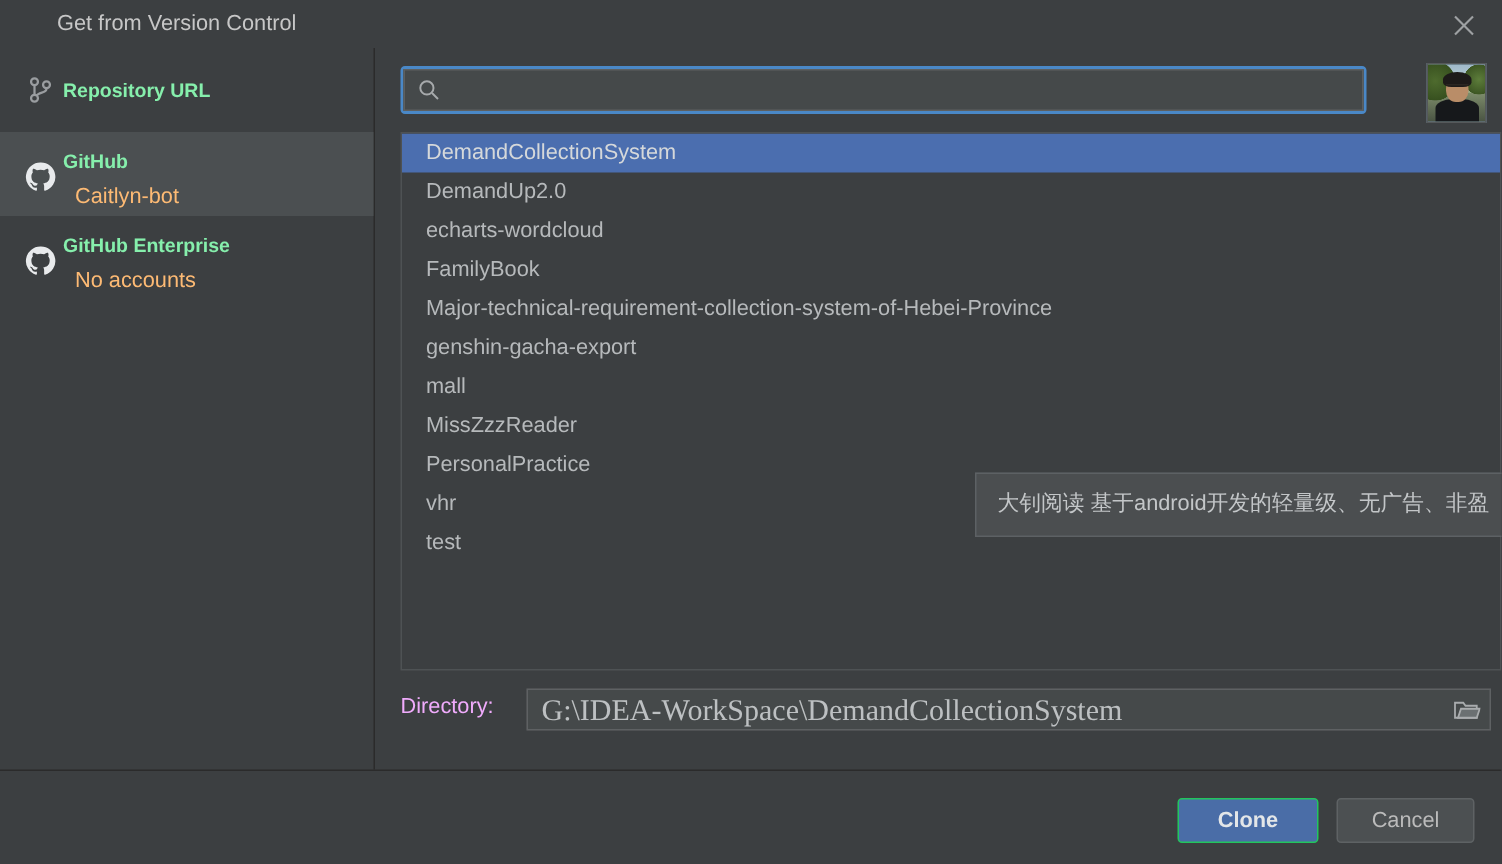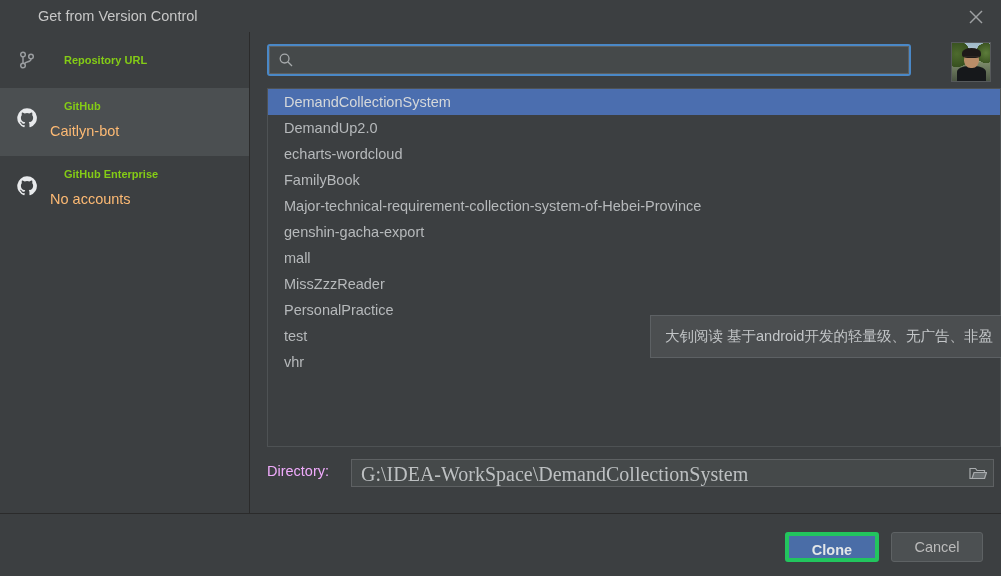--- a/index.html
+++ b/index.html
@@ -86,38 +86,38 @@
     border-right: 1px solid #2b2b2b;
     box-sizing: border-box;
   }
   .side-item {
     position: relative;
     box-sizing: border-box;
     padding: 0 0 0 16px;
     cursor: default;
   }
   .side-item.one-line { height: 56px; }
-  .side-item.two-line { height: 68px; padding-left: 36px; }
+  .side-item.two-line { height: 56px; padding-left: 36px; }
   .side-item.selected { background: #4b4f51; }
   .side-icon {
     position: absolute;
     left: 16px; top: 50%;
     transform: translateY(-50%);
     width: 22px; height: 22px;
   }
   .side-item.two-line .side-icon {
     top: 19px;
     transform: none;
   }
   .side-label {
     position: absolute;
-    left: 64px;
-    font-size: 11px;
+    left: 42px;
+    font-size: 13px;
     font-weight: bold;
-    color: #84cc16;
+    color: #86efac;
     white-space: nowrap;
   }
   .side-item.one-line .side-label { top: 50%; transform: translateY(-50%); }
   .side-item.two-line .side-label { top: 12px; }
   .side-sub {
     position: absolute;
     left: 50px; top: 35px;
     font-size: 14.5px;
     color: #fdba74;
     white-space: nowrap;
@@ -249,21 +249,21 @@
     font-family: "Liberation Sans", sans-serif;
     font-size: 14.5px;
     cursor: default;
     text-align: center;
     line-height: 28px;
   }
   .btn-clone {
     left: 785px;
     width: 94px;
     background: #4a6da7;
-    border: 4px solid #22c55e;
+    border: 1px solid #22c55e;
     color: #e3e6e8;
     font-weight: bold;
   }
   .btn-cancel {
     left: 891px;
     width: 92px;
     background: #4c5052;
     border: 1px solid #5e6264;
     color: #bbbbbb;
   }
@@ -403,22 +403,22 @@
     <div class="repo-list">
       <div class="repo-row selected">DemandCollectionSystem</div>
       <div class="repo-row">DemandUp2.0</div>
       <div class="repo-row">echarts-wordcloud</div>
       <div class="repo-row">FamilyBook</div>
       <div class="repo-row">Major-technical-requirement-collection-system-of-Hebei-Province</div>
       <div class="repo-row">genshin-gacha-export</div>
       <div class="repo-row">mall</div>
       <div class="repo-row">MissZzzReader</div>
       <div class="repo-row">PersonalPractice</div>
+      <div class="repo-row">vhr</div>
       <div class="repo-row">test</div>
-      <div class="repo-row">vhr</div>
     </div>
 
     <div class="dir-row">
       <span class="dir-label">Directory:</span>
       <div class="dir-field">
         <input class="dir-input" type="text" value="G:\IDEA-WorkSpace\DemandCollectionSystem" style="">
         <span class="dir-browse">
           <svg width="18" height="15" viewBox="0 0 18 15">
             <path d="M1 2.5 L6.5 2.5 L8 4.5 L15.5 4.5 L15.5 12.5 L3 12.5 L1 12.5 Z" fill="none" stroke="#a9acae" stroke-width="1.2"></path>
             <path d="M3 12.5 L5 6.5 L17.5 6.5 L15.5 12.5 Z" fill="#6b7072" stroke="#a9acae" stroke-width="1.2"></path>

